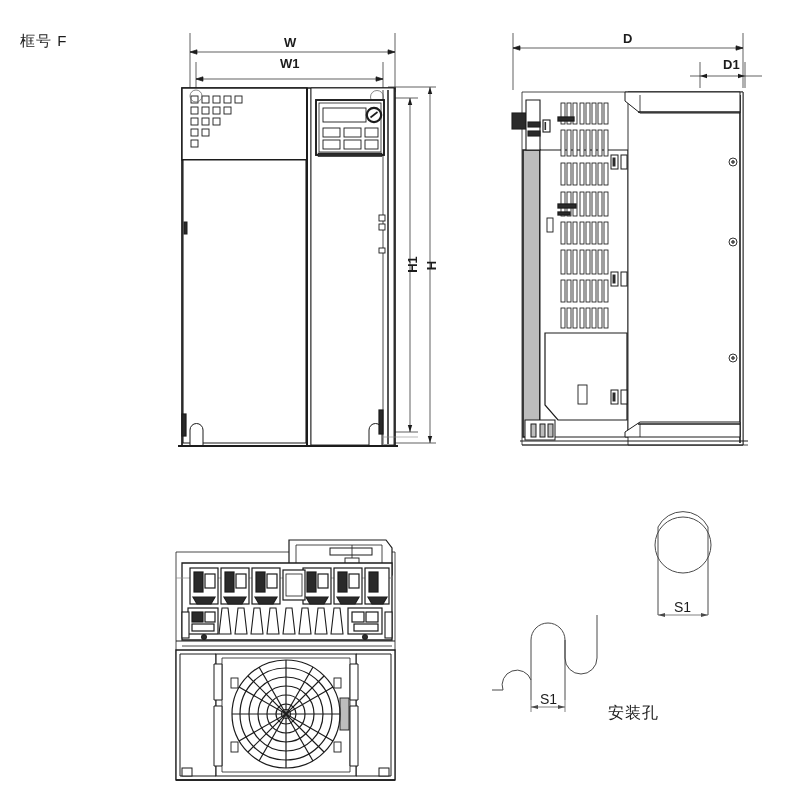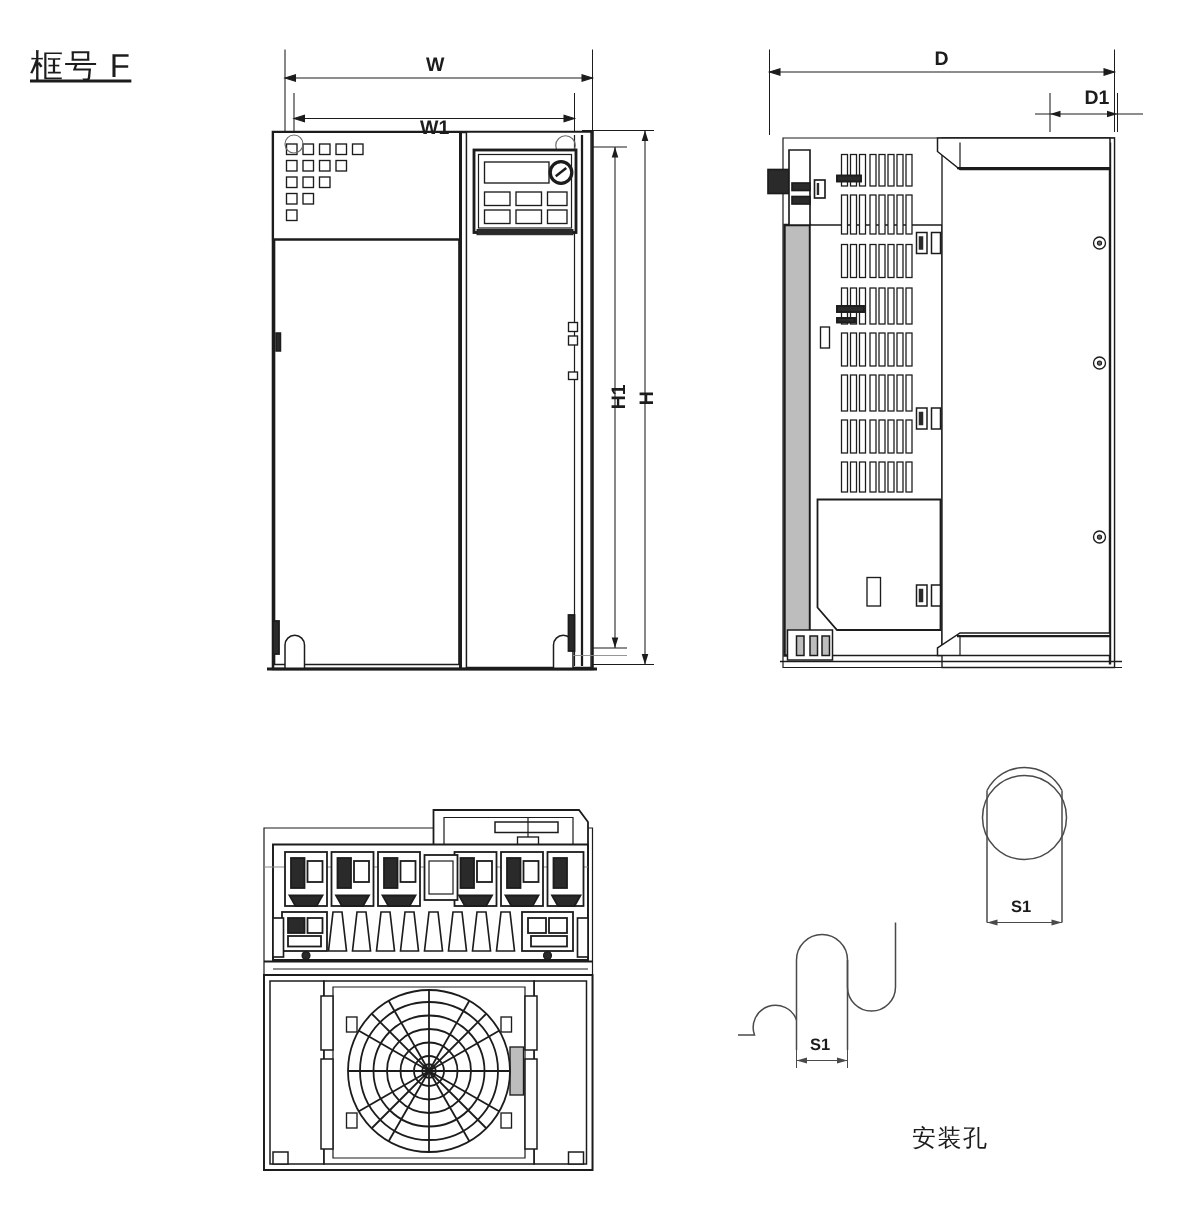--- a/index.html
+++ b/index.html
@@ -17,31 +17,30 @@
     overflow: hidden;
   }
   #sheet svg { display: block; }
   .label {
     position: absolute;
     color: #1c1c1c;
     white-space: nowrap;
     line-height: 1;
   }
   .frame-title {
-    font-size: 22px;
+    font-size: 15px;
     letter-spacing: 1px;
-    text-decoration: underline;
   }
   .dim-label {
     font-size: 13px;
     font-weight: bold;
   }
   .dim-label-sm {
-    font-size: 11px;
-    font-weight: bold;
+    font-size: 14px;
+    font-weight: normal;
   }
   .caption {
     font-size: 16px;
     letter-spacing: 1px;
   }
   .vert {
     transform: rotate(-90deg);
     transform-origin: 50% 50%;
   }
 </style>
@@ -504,29 +503,29 @@
         <line x1="531" y1="700" x2="531" y2="712"></line>
         <line x1="565" y1="700" x2="565" y2="712"></line>
       </g>
     </g>
 
     </g>
   </svg>
 
   <div class="label dim-label" style="left:284px; top:36px;">W</div>
 
-  <div class="label dim-label" style="left:280px; top:78px;">W1</div>
+  <div class="label dim-label" style="left:280px; top:57px;">W1</div>
 
   <div class="label dim-label vert" style="left:421px; top:259px; width:20px; text-align:center;">H</div>
 
   <div class="label dim-label vert" style="left:400px; top:258px; width:24px; text-align:center;">H1</div>
 
   <div class="label dim-label" style="left:623px; top:32px;">D</div>
 
   <div class="label dim-label" style="left:723px; top:58px;">D1</div>
 
   <div class="label dim-label-sm" style="left:674px; top:600px;">S1</div>
 
   <div class="label dim-label-sm" style="left:540px; top:692px;">S1</div>
 
-  <div class="label caption" style="left:608px; top:752px;">安装孔</div>
+  <div class="label caption" style="left:608px; top:705px;">安装孔</div>
 
 </div>
 
 </body></html>

